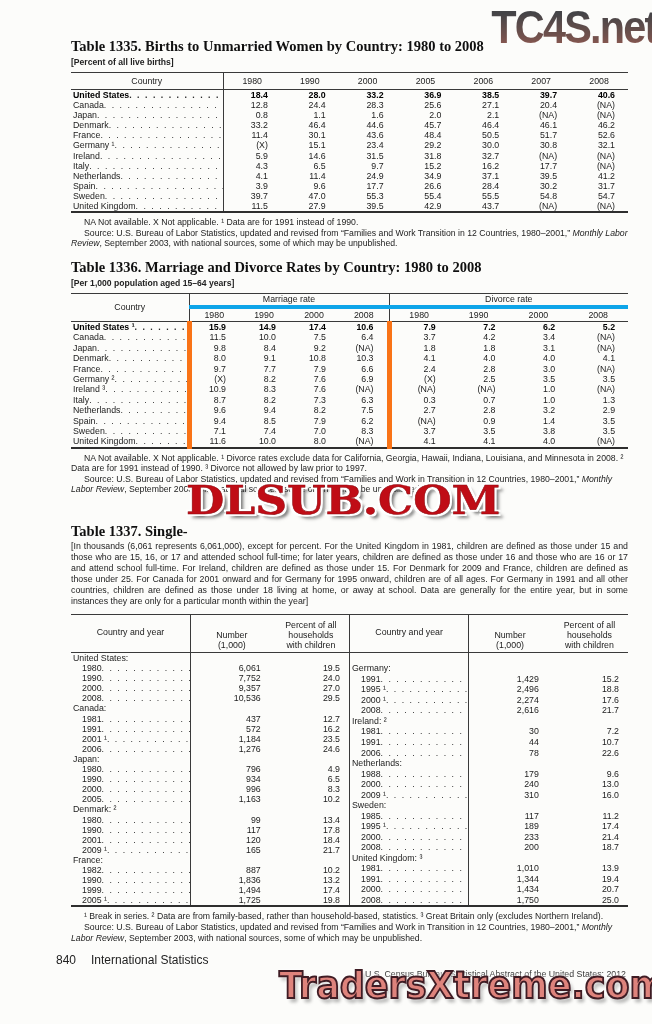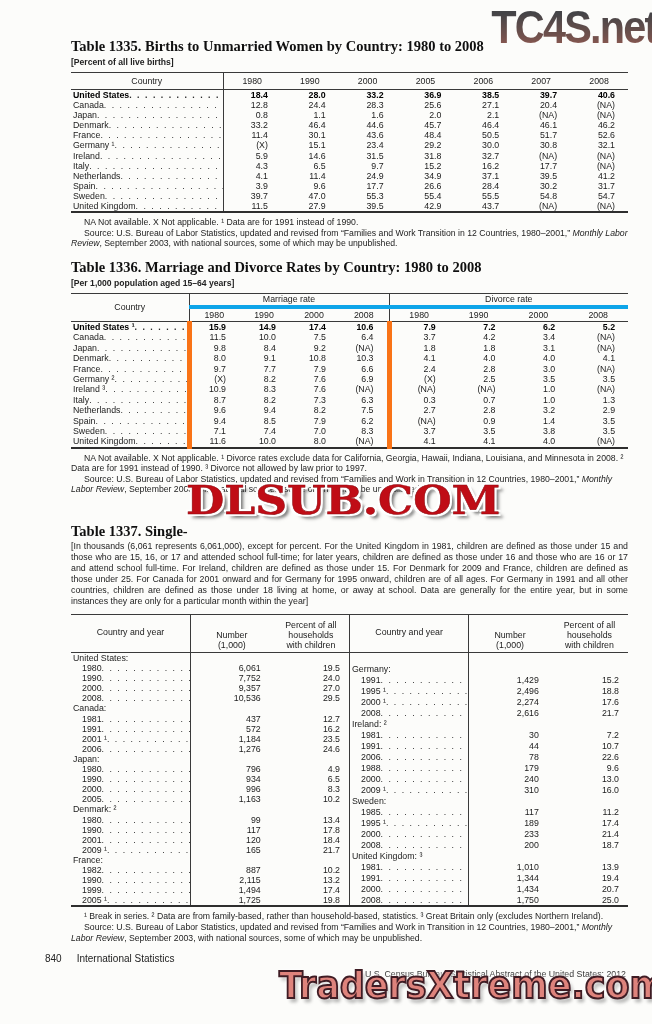--- a/index.html
+++ b/index.html
@@ -54,21 +54,21 @@
   .t37 .v { padding-right:12px; }
   .t37 .pv { padding-right:9px; }
   .grp-lbl { text-align:left; padding-left:2px; }
   .t37 .yr .nm { padding-left:11px; }
 
   .fn { margin-top:4px; font-size:8.7px; line-height:10.6px; color:#1c1c1c; }
   .fn p { text-indent:13px; }
   .fn i { font-style:italic; }
 
   
-  .footer-left { position:absolute; left:45px; top:953px; font-size:10px; color:#222; }
+  .footer-left { position:absolute; left:56px; top:953px; font-size:12px; color:#222; }
   .footer-left .pn { margin-right:15px; }
   .footer-right { position:absolute; right:26px; top:969px; font-size:8.8px; color:#333; }
 
   
   .wm { position:absolute; z-index:5; white-space:nowrap; }
   .wm-top { top:0px; right:-4px; font-weight:bold; font-size:46px; letter-spacing:-2px;
             background:linear-gradient(180deg,#37373a 25%,#6b4640 70%,#96524a 95%);
             -webkit-background-clip:text; background-clip:text; color:transparent;
             transform:scaleX(.9); transform-origin:right top; opacity:.93; }
   .wm-mid { top:477px; left:186px; font-family:"DejaVu Serif",serif; font-weight:bold; font-size:39px;
@@ -739,21 +739,21 @@
               <td class="v">887</td>
               <td class="v pv">10.2</td>
             </tr>
             <tr>
               <td class="yr">
                 <div class="lw">
                   <span class="nm">1990</span>
                   <span class="dots"></span>
                 </div>
               </td>
-              <td class="v">2,115</td>
+              <td class="v">1,836</td>
               <td class="v pv">13.2</td>
             </tr>
             <tr>
               <td class="yr">
                 <div class="lw">
                   <span class="nm">1999</span>
                   <span class="dots"></span>
                 </div>
               </td>
               <td class="v">1,494</td>
@@ -867,20 +867,25 @@
               <td class="yr">
                 <div class="lw">
                   <span class="nm">2006</span>
                   <span class="dots"></span>
                 </div>
               </td>
               <td class="v">78</td>
               <td class="v pv">22.6</td>
             </tr>
             <tr>
+              <td class="grp-lbl">Netherlands:</td>
+              <td class="v"></td>
+              <td class="v pv"></td>
+            </tr>
+            <tr>
               <td class="yr">
                 <div class="lw">
                   <span class="nm">1988</span>
                   <span class="dots"></span>
                 </div>
               </td>
               <td class="v">179</td>
               <td class="v pv">9.6</td>
             </tr>
             <tr>

